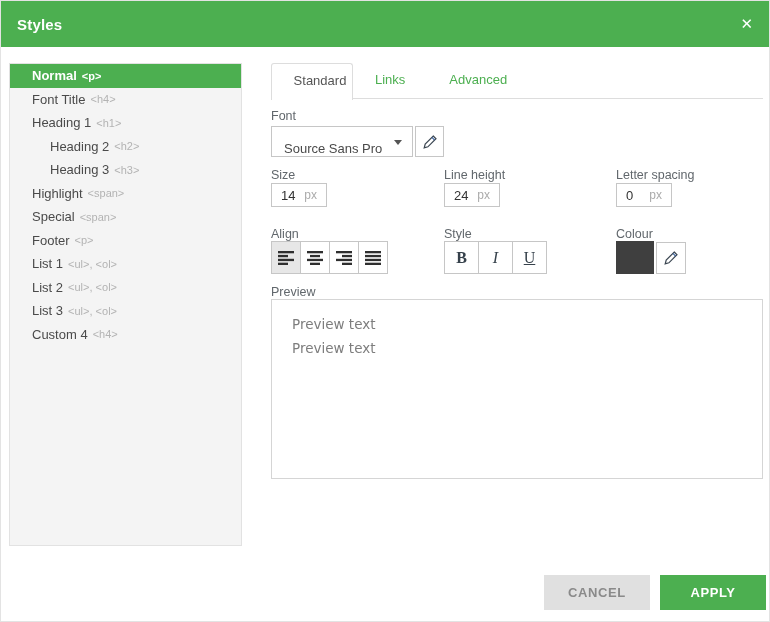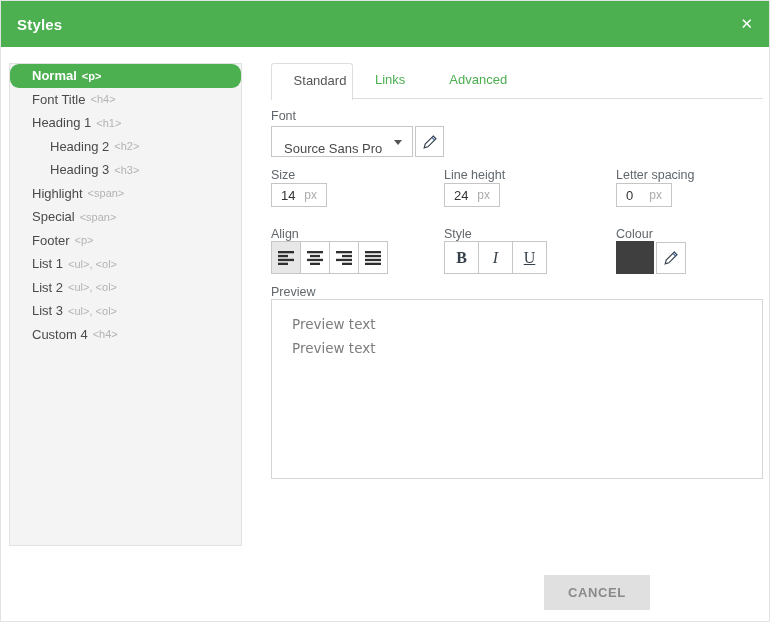--- a/index.html
+++ b/index.html
@@ -17,21 +17,21 @@
                    align-items:center; color:#fff; font-size:15px; cursor:pointer; }
 
   
   .sidebar { position:absolute; left:8px; top:62px; width:233px; height:483px;
              background:#f4f4f4; border:1px solid #e2e2e2; }
   .search { display:block; width:215px; height:30px; margin:8px 8px 3px 9px;
             border:1px solid #c6c6c6; background:#fff; padding:0 9px;
             font-size:13px; color:#444; font-family:inherit; outline:none; }
   .search::placeholder { color:#9e9e9e; }
   .sb-item { height:23.5px; display:flex; align-items:center; padding-left:22px;
-             cursor:pointer; white-space:nowrap;border-radius:9px; }
+             cursor:pointer; white-space:nowrap; }
   .sb-item.ind { padding-left:40px; }
   .sb-label { font-size:13px; color:#4a4a4a; }
   .sb-tag { font-size:11px; color:#b3b3b3; margin-left:5px; }
   .sb-item.sel { background:#4caf50; }
   .sb-item.sel .sb-label { color:#fff; font-weight:bold; }
   .sb-item.sel .sb-tag { color:#fff; font-weight:bold; }
 
   
   .main { position:absolute; left:270px; top:62px; width:492px; height:460px; }
   .tabs { display:flex; height:36px; border-bottom:1px solid #ddd; }
@@ -244,14 +244,15 @@
 
     <span class="fld-label" style="left:0; top:222px">Preview</span>
     <div class="preview-box">
       <div class="preview-line">Preview text</div>
       <div class="preview-line">Preview text</div>
     </div>
 
   </div>
 
   <button class="footer-btn btn-cancel">CANCEL</button>
+  <button class="footer-btn btn-apply">APPLY</button>
 
 </div>
 
 </body></html>

